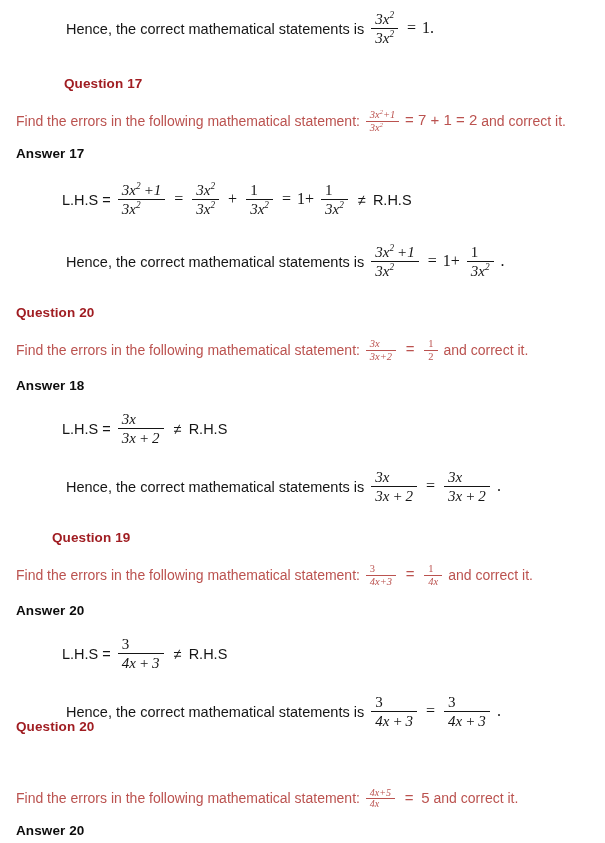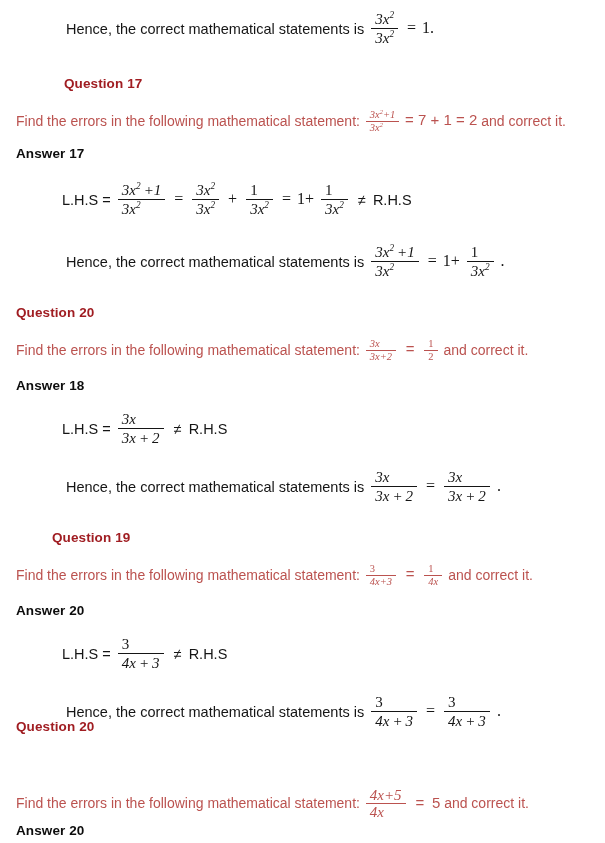--- a/index.html
+++ b/index.html
@@ -302,21 +302,21 @@
       </span>
       <span class="mn">.</span>
     </span>
   </div>
 
   <div class="blk q-heading" style="left:16px; top:719px;">Question 20</div>
 
   <div class="blk q-body" style="left:16px; top:788px;">
     <span>Find the errors in the following mathematical statement:</span>
     <span class="rmath">
-      <span class="frac" style="font-size:15px;">
+      <span class="frac" style="font-size:10px;">
         <span class="num mi">4<i>x</i>+5</span>
         <span class="den mi">4<i>x</i></span>
       </span>
       <span class="eqsign">=</span>
       <span class="bignum">5</span>
     </span>
     <span>and correct it.</span>
   </div>
 
   <div class="blk a-heading" style="left:16px; top:823px;">Answer 20</div>

